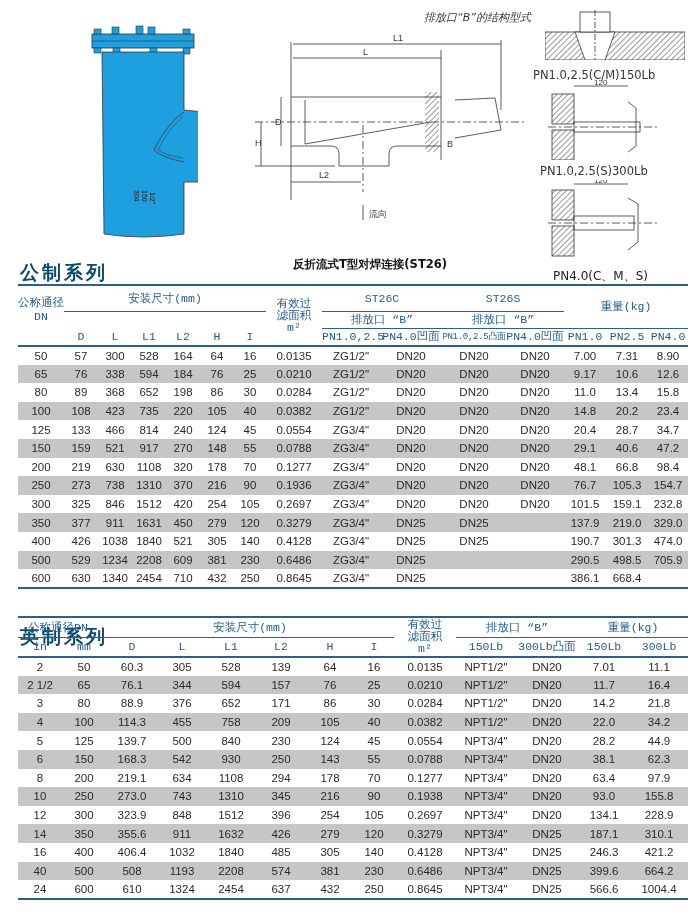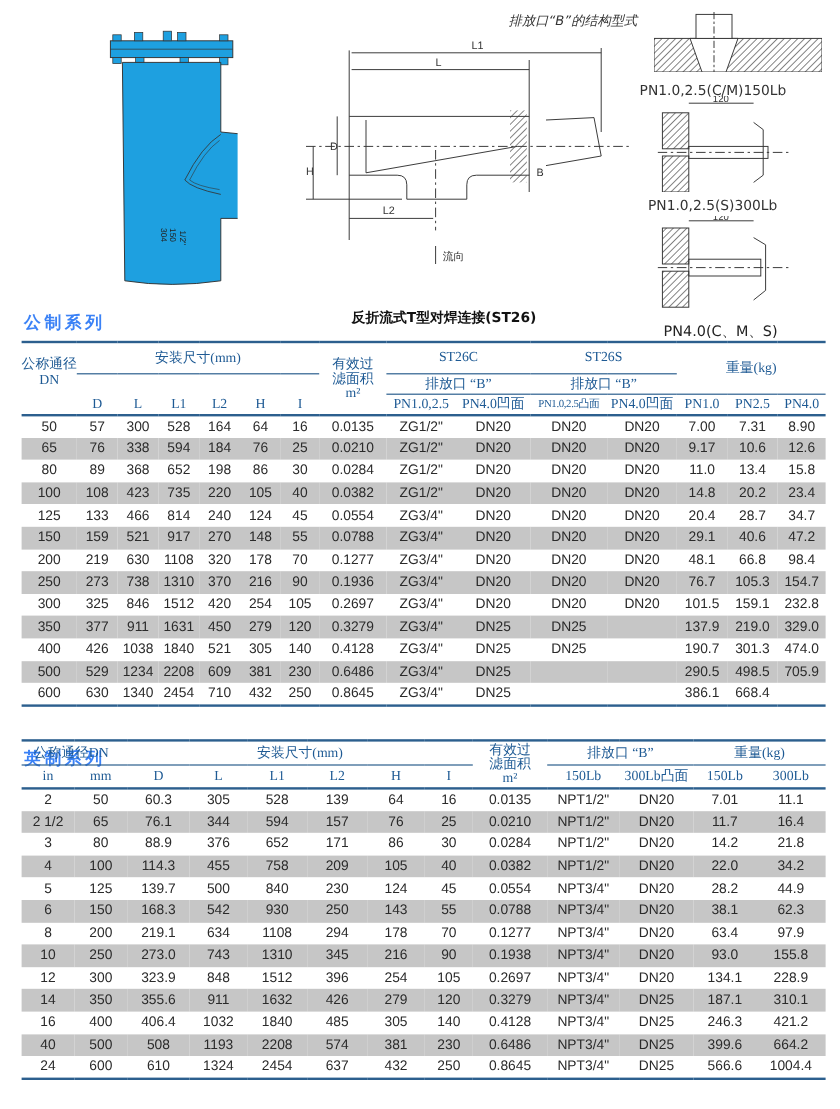--- a/index.html
+++ b/index.html
@@ -3,28 +3,28 @@
 <meta charset="utf-8">
 <style>
   * { box-sizing: border-box; margin: 0; padding: 0; }
   body {
     width: 700px; height: 924px; background: #ffffff; overflow: hidden;
     font-family: "Liberation Sans", "DejaVu Sans", sans-serif; color: #222;
     position: relative;
   }
   .top { position: absolute; left: 0; top: 0; width: 700px; height: 262px; }
   .section-title {
-    position: absolute; left: 20px; font-size: 14px; font-weight: bold; color: #3b82f6;
+    position: absolute; left: 20px; font-size: 19px; font-weight: bold; color: #0c4a6e;
     letter-spacing: 3px; font-family: "DejaVu Sans", sans-serif;
   }
   .caption { position: absolute; font-size: 11px; color: #333; font-family: "DejaVu Sans", sans-serif; }
   .caption.bold { font-weight: bold; font-size: 11.5px; color: #111; }
   table { border-collapse: collapse; position: absolute; left: 18px; width: 670px; table-layout: fixed; }
   td, th { text-align: center; font-size: 11.5px; font-weight: normal; white-space: nowrap; padding: 0; }
-  thead th { color: #1e5a94; font-size: 11.5px; font-family: Liberation Serif, serif; }
+  thead th { color: #1e5a94; font-size: 11.5px; font-family: Liberation Mono, monospace; }
   tbody td { height: 18.6px; color: #2a2a2a; }
   tbody tr.shade td { background: #c6c6c6; }
   .rule-top { border-top: 2px solid #2c5f8e; }
   .rule-bot { border-bottom: 2px solid #2c5f8e; margin-top: 44px; }
   .rule-thin { border-bottom: 1.2px solid #2c5f8e; }
   .small { font-size: 9px; letter-spacing: -0.3px; }
 </style>
 </head>
 <body>
 

